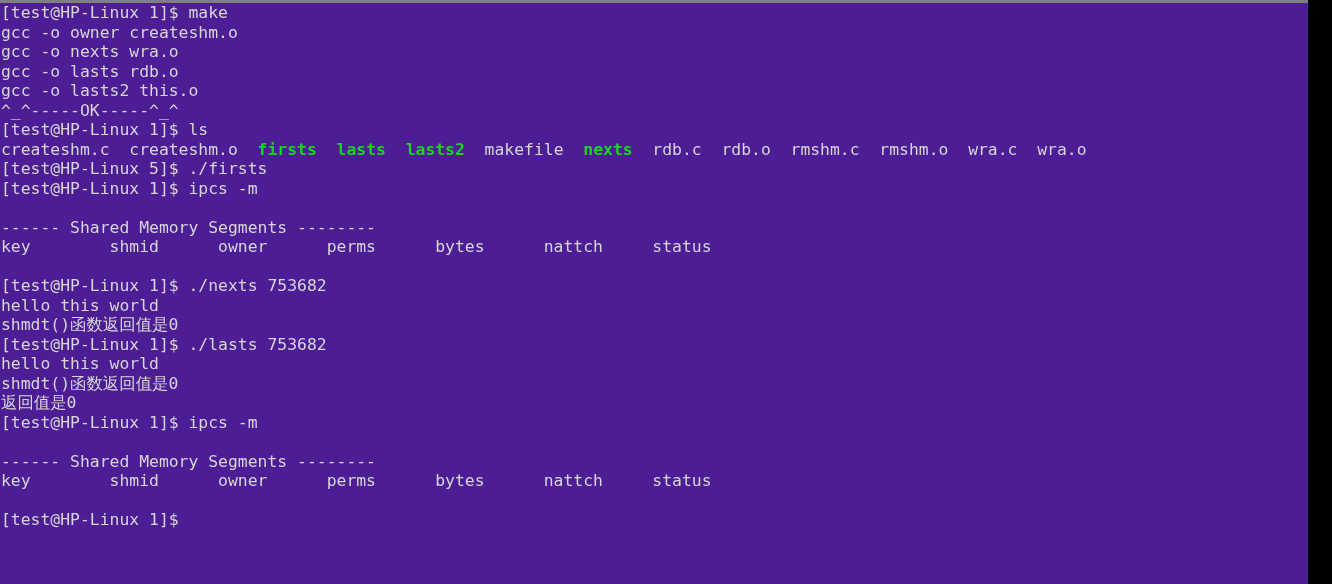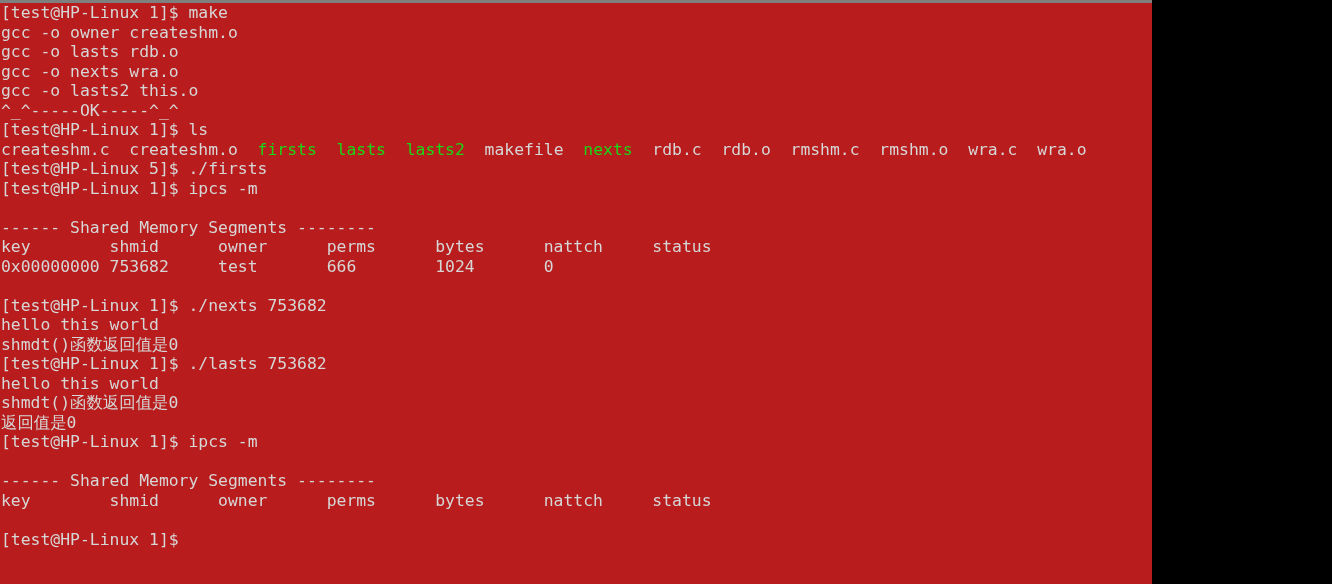--- a/index.html
+++ b/index.html
@@ -3,23 +3,23 @@
 <meta charset="utf-8">
 <title>Terminal</title>
 <style>
   html, body {
     margin: 0;
     padding: 0;
     background: #000000;
   }
   #terminal-window {
     position: relative;
-    width: 1152px;
+    width: 1308px;
     height: 584px;
-    background: #b91c1c;
+    background: #4c1d95;
     overflow: hidden;
     font-family: "DejaVu Sans Mono", "Liberation Mono", monospace;
   }
   #titlebar-strip {
     position: absolute;
     top: 0;
     left: 0;
     width: 1332px;
     height: 3px;
     background: #7f7f7f;
@@ -40,44 +40,43 @@
     letter-spacing: 0px;
     white-space: pre;
     color: #d6d6d6;
     padding-left: 1px;
     overflow: hidden;
   }
   .seg {
     white-space: pre;
   }
   .c-white  { color: #d6d6d6; }
-  .c-green  { color: #18d718; font-weight: normal; }
+  .c-green  { color: #18d718; font-weight: bold; }
 </style>
 </head>
 <body>
 
 <div id="terminal-window">
 
   <div id="titlebar-strip"></div>
 
   <div id="terminal-screen">
       <div class="line"><span class="seg c-white">[test@HP-Linux 1]$ make</span></div>
       <div class="line"><span class="seg c-white">gcc -o owner createshm.o</span></div>
+      <div class="line"><span class="seg c-white">gcc -o nexts wra.o</span></div>
       <div class="line"><span class="seg c-white">gcc -o lasts rdb.o</span></div>
-      <div class="line"><span class="seg c-white">gcc -o nexts wra.o</span></div>
       <div class="line"><span class="seg c-white">gcc -o lasts2 this.o</span></div>
       <div class="line"><span class="seg c-white">^_^-----OK-----^_^</span></div>
       <div class="line"><span class="seg c-white">[test@HP-Linux 1]$ ls</span></div>
       <div class="line"><span class="seg c-white">createshm.c  createshm.o  </span><span class="seg c-green">firsts</span><span class="seg c-white">  </span><span class="seg c-green">lasts</span><span class="seg c-white">  </span><span class="seg c-green">lasts2</span><span class="seg c-white">  makefile  </span><span class="seg c-green">nexts</span><span class="seg c-white">  rdb.c  rdb.o  rmshm.c  rmshm.o  wra.c  wra.o</span></div>
       <div class="line"><span class="seg c-white">[test@HP-Linux 5]$ ./firsts</span></div>
       <div class="line"><span class="seg c-white">[test@HP-Linux 1]$ ipcs -m</span></div>
       <div class="line"><span class="seg c-white"> </span></div>
       <div class="line"><span class="seg c-white">------ Shared Memory Segments --------</span></div>
       <div class="line"><span class="seg c-white">key        shmid      owner      perms      bytes      nattch     status</span></div>
-      <div class="line"><span class="seg c-white">0x00000000 753682     test       666        1024       0</span></div>
       <div class="line"><span class="seg c-white"> </span></div>
       <div class="line"><span class="seg c-white">[test@HP-Linux 1]$ ./nexts 753682</span></div>
       <div class="line"><span class="seg c-white">hello this world</span></div>
       <div class="line"><span class="seg c-white">shmdt()函数返回值是0</span></div>
       <div class="line"><span class="seg c-white">[test@HP-Linux 1]$ ./lasts 753682</span></div>
       <div class="line"><span class="seg c-white">hello this world</span></div>
       <div class="line"><span class="seg c-white">shmdt()函数返回值是0</span></div>
       <div class="line"><span class="seg c-white">返回值是0</span></div>
       <div class="line"><span class="seg c-white">[test@HP-Linux 1]$ ipcs -m</span></div>
       <div class="line"><span class="seg c-white"> </span></div>

